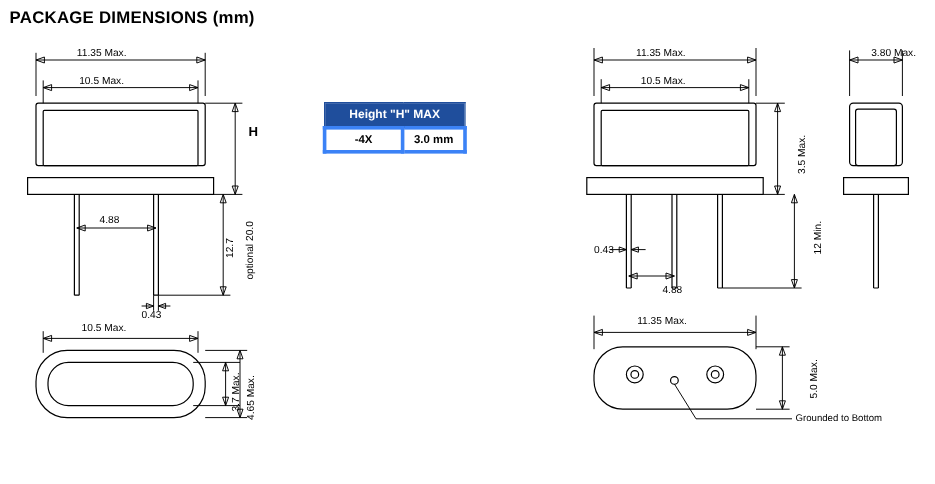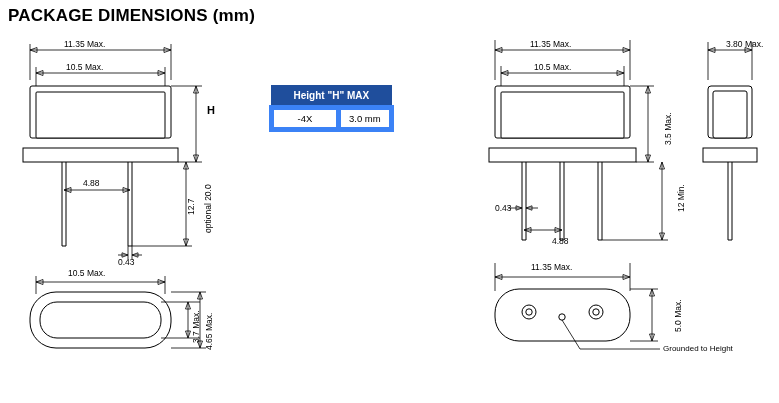--- a/index.html
+++ b/index.html
@@ -8,44 +8,45 @@
     background:#ffffff;
     font-family:"Liberation Sans", sans-serif;
     color:#000;
     position:relative;
     overflow:hidden;
   }
   .page{position:absolute;left:0;top:0;width:779px;height:403px;}
   .abs{position:absolute;}
   .title{
     left:8px;top:6px;
-    font-size:17px;font-weight:bold;letter-spacing:0.2px;
+    font-size:14px;font-weight:bold;letter-spacing:0.2px;
   }
   .dim{
     font-size:8.5px;color:#000;white-space:nowrap;
   }
   .caption{
     font-size:9px;font-style:italic;font-weight:bold;line-height:12px;
   }
   
   .htable{
     position:absolute;left:269px;top:85px;
     border-collapse:collapse;
     font-size:9.5px;
   }
   .htable th{
     background:#1f4e9c;color:#fff;font-weight:bold;
     border:1px solid #1f4e9c;
     padding:4px 10px;text-align:center;font-size:10px;
   }
   .htable td{
-    border:5px solid #3b82f6;
+    border:3px solid #3b82f6;
     padding:3px 8px;
     text-align:center;
     color:#000;
+    font-weight:bold;
   }
   .htable td.first{text-align:center;width:46px;}
   svg{display:block;overflow:visible;}
   .ln{stroke:#000;stroke-width:1;fill:none;}
   .ln-thin{stroke:#000;stroke-width:0.8;fill:none;}
   .fillw{fill:#fff;stroke:#000;stroke-width:1;}
 </style>
 </head>
 <body>
 
@@ -250,16 +251,16 @@
 
     <line class="ln-thin" x1="182" y1="34" x2="182" y2="86"></line>
     <path class="ln-thin" d="M182 34 l-2.5 7 h5 z" fill="#000"></path>
     <path class="ln-thin" d="M182 86 l-2.5 -7 h5 z" fill="#000"></path>
     <line class="ln-thin" x1="160" y1="34" x2="188" y2="34"></line>
     <line class="ln-thin" x1="160" y1="86" x2="188" y2="86"></line>
   </svg>
 
   <div class="abs dim" style="left:531px;top:262px;">11.35 Max.</div>
   <div class="abs dim" style="left:673px;top:332px;transform:rotate(-90deg);transform-origin:0 0;">5.0 Max.</div>
-  <div class="abs dim" style="left:663px;top:344px;font-size:8px;">Grounded to Height</div>
+  <div class="abs dim" style="left:663px;top:344px;font-size:8px;">Grounded to Bottom</div>
 
 
 </div>
 
 </body></html>

